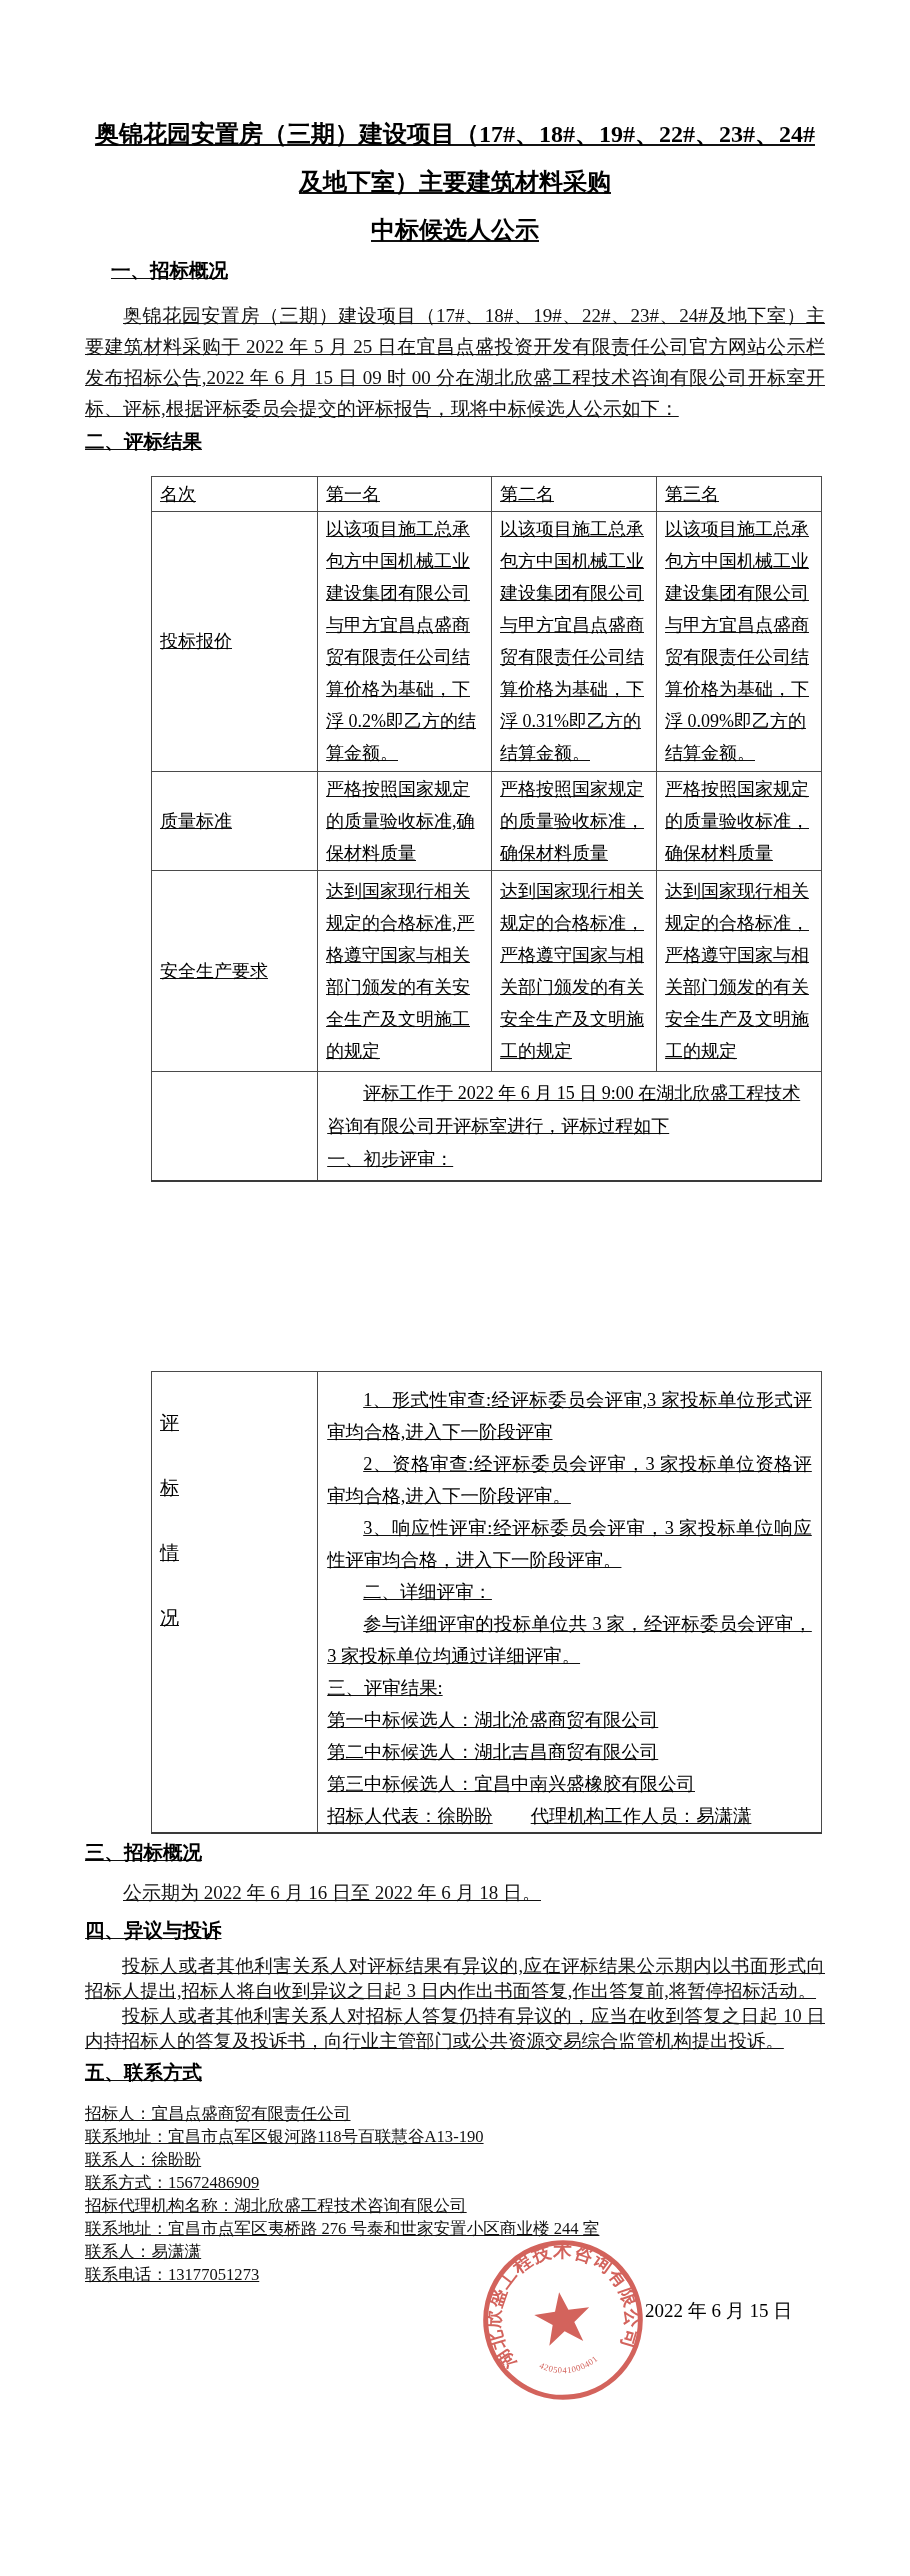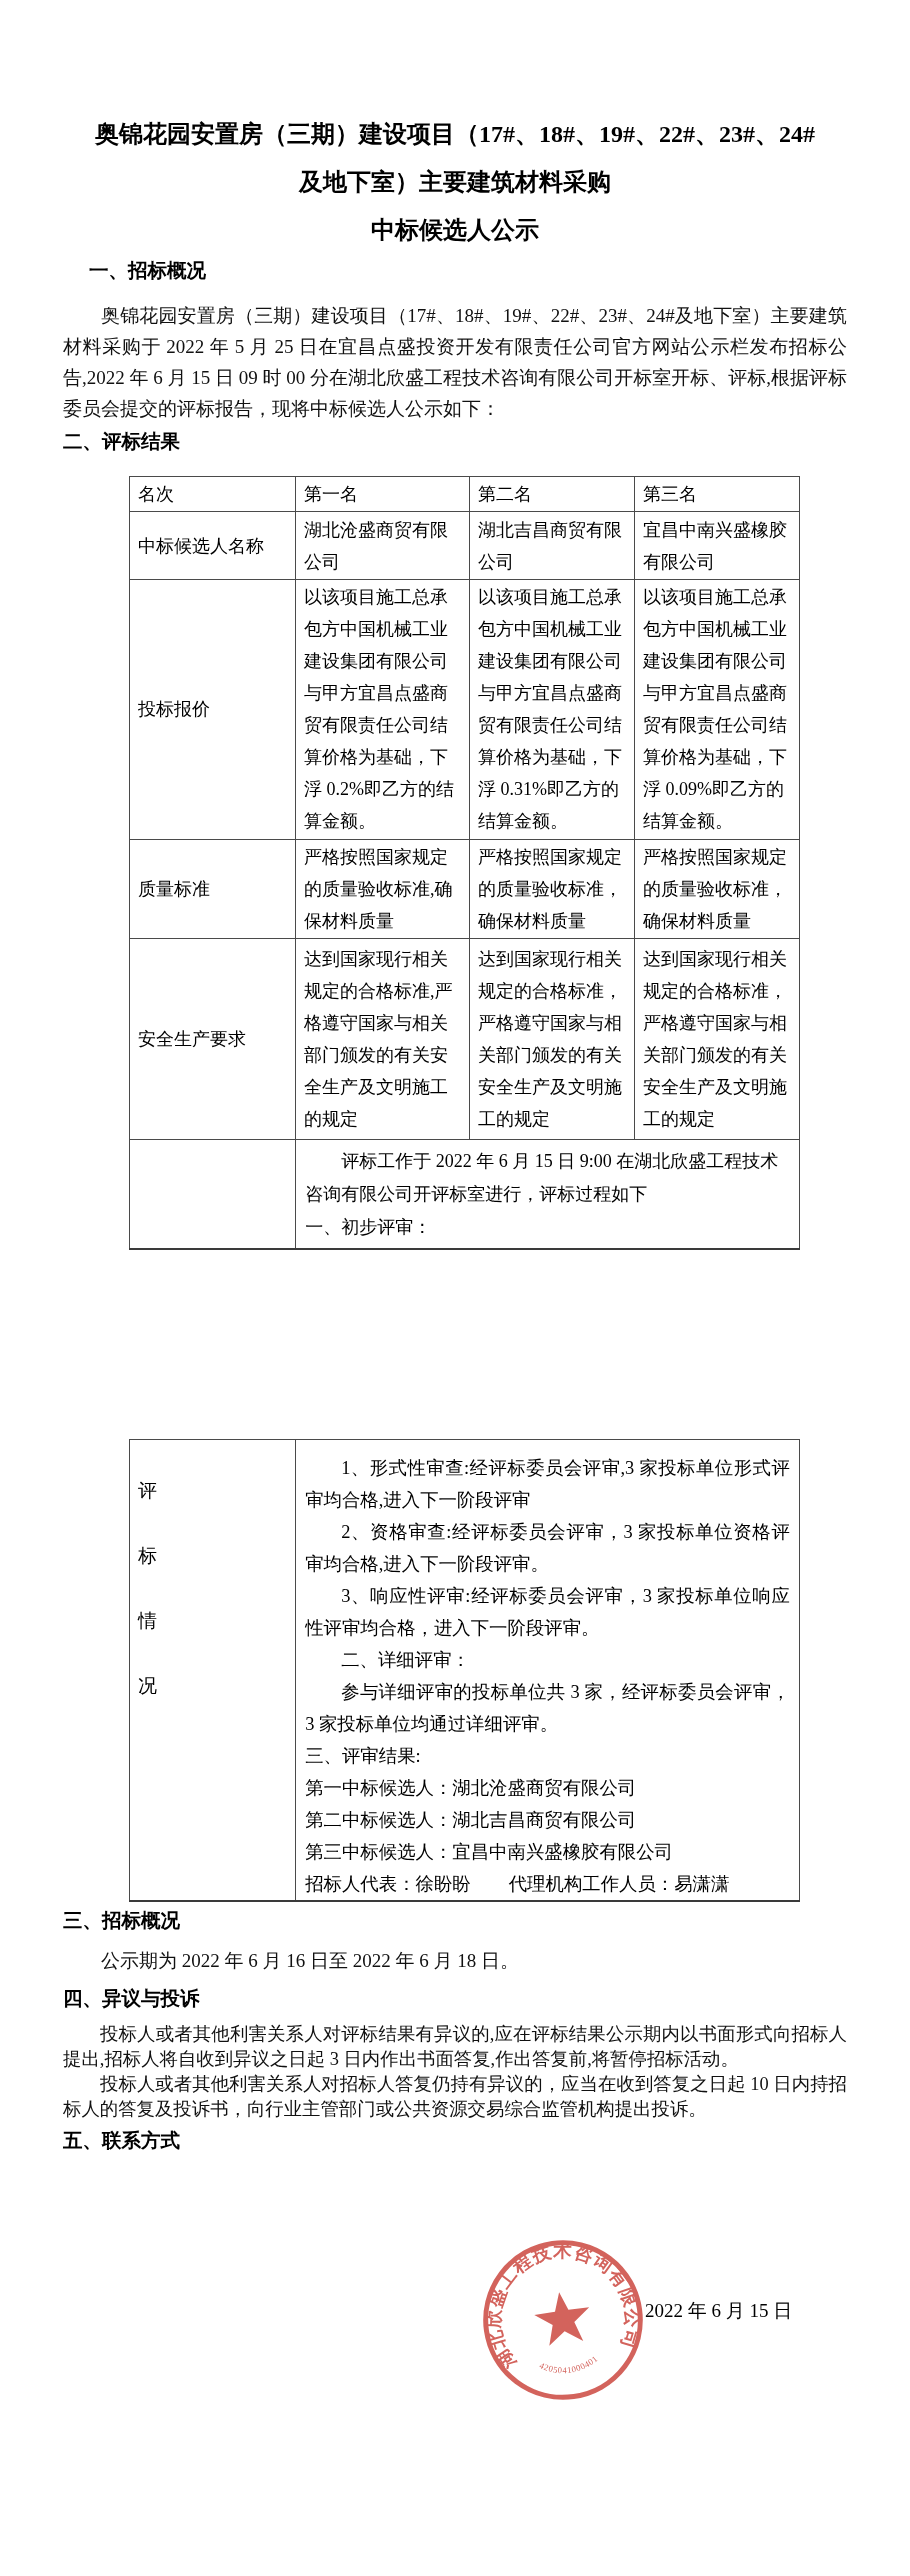--- a/index.html
+++ b/index.html
@@ -1,21 +1,21 @@
 <!DOCTYPE html>
 <html style="font-size:9.2px"><head>
 <meta charset="utf-8">
 <style>
   html,body{margin:0;padding:0;}
   body{
     width:910px;height:2576px;overflow:hidden;background:#ffffff;
     color:#111;font-family:"Liberation Serif","DejaVu Serif",serif;
     position:relative;
   }
-  .page{position:absolute;inset:0;padding:0 63px;box-sizing:border-box;}
+  .page{position:absolute;inset:0;padding:0 85px;box-sizing:border-box;text-decoration:underline;}
 
   .title{margin-top:110px;text-align:center;font-weight:700;font-size:24px;line-height:48px;color:#000;}
 
   h2.sec{font-size:19.5px;font-weight:700;margin:0;line-height:29px;color:#000;}
   h2.indented{padding-left:26px;}
   h2.s1{margin-top:2.3px;}
   h2.s2{margin-top:2.9px;}
   h2.s3{margin-top:4px;}
   h2.s4{margin-top:7.5px;}
   h2.s5{margin-top:4.6px;}
@@ -79,26 +79,20 @@
         <col style="width:165px">
         <col style="width:165px">
       </colgroup>
     <tbody>
         <tr class="hdr">
       <td>名次</td>
       <td>第一名</td>
       <td>第二名</td>
       <td>第三名</td>
     </tr>
-    <tr class="r1">
-      <td>中标候选人名称</td>
-      <td>湖北沧盛商贸有限公司</td>
-      <td>湖北吉昌商贸有限公司</td>
-      <td>宜昌中南兴盛橡胶有限公司</td>
-    </tr>
     <tr class="r2">
       <td>投标报价</td>
       <td>以该项目施工总承包方中国机械工业建设集团有限公司与甲方宜昌点盛商贸有限责任公司结算价格为基础，下浮 0.2%即乙方的结算金额。</td>
       <td>以该项目施工总承包方中国机械工业建设集团有限公司与甲方宜昌点盛商贸有限责任公司结算价格为基础，下浮 0.31%即乙方的结算金额。</td>
       <td>以该项目施工总承包方中国机械工业建设集团有限公司与甲方宜昌点盛商贸有限责任公司结算价格为基础，下浮 0.09%即乙方的结算金额。</td>
     </tr>
     <tr class="r3">
       <td>质量标准</td>
       <td>严格按照国家规定的质量验收标准,确保材料质量</td>
       <td>严格按照国家规定的质量验收标准，确保材料质量</td>
@@ -153,20 +147,30 @@
     </table>
 
   <h2 class="sec s3">三、招标概况</h2>
   <p class="para p3">公示期为 2022 年 6 月 16 日至 2022 年 6 月 18 日。</p>
 
   <h2 class="sec s4">四、异议与投诉</h2>
   <p class="para4">投标人或者其他利害关系人对评标结果有异议的,应在评标结果公示期内以书面形式向招标人提出,招标人将自收到异议之日起 3 日内作出书面答复,作出答复前,将暂停招标活动。</p>
   <p class="para4 second">投标人或者其他利害关系人对招标人答复仍持有异议的，应当在收到答复之日起 10 日内持招标人的答复及投诉书，向行业主管部门或公共资源交易综合监管机构提出投诉。</p>
 
   <h2 class="sec s5">五、联系方式</h2>
+  <div class="contact">
+    <div>招标人：宜昌点盛商贸有限责任公司</div>
+    <div>联系地址：宜昌市点军区银河路118号百联慧谷A13-190</div>
+    <div>联系人：徐盼盼</div>
+    <div>联系方式：15672486909</div>
+    <div>招标代理机构名称：湖北欣盛工程技术咨询有限公司</div>
+    <div>联系地址：宜昌市点军区夷桥路 276 号泰和世家安置小区商业楼 244 室</div>
+    <div>联系人：易潇潇</div>
+    <div>联系电话：13177051273</div>
+  </div>
 
   <div class="date">2022 年 6 月 15 日</div>
 
   <svg class="stamp" viewBox="0 0 300 300">
     <g transform="rotate(-8 150 150)">
       <circle cx="150" cy="150" r="138" fill="none" stroke-width="9" stroke="#cc4840"></circle>
       <polygon points="150,100 162.1,133.4 199.5,133.9 169.5,156.3 180.6,192.1 150,170.5 119.4,192.1 130.5,156.3 100.5,133.9 137.9,133.4" fill="#cc4840"></polygon>
       <path id="stamp-top-arc" d="M 57.5 214.8 A 113 113 0 1 1 242.5 214.8" fill="none"></path>
       <path id="stamp-bottom-arc" d="M 95.5 227.8 A 95 95 0 0 0 204.5 227.8" fill="none"></path>
       <text font-size="33" letter-spacing="2" font-weight="700" fill="#cc4840">

